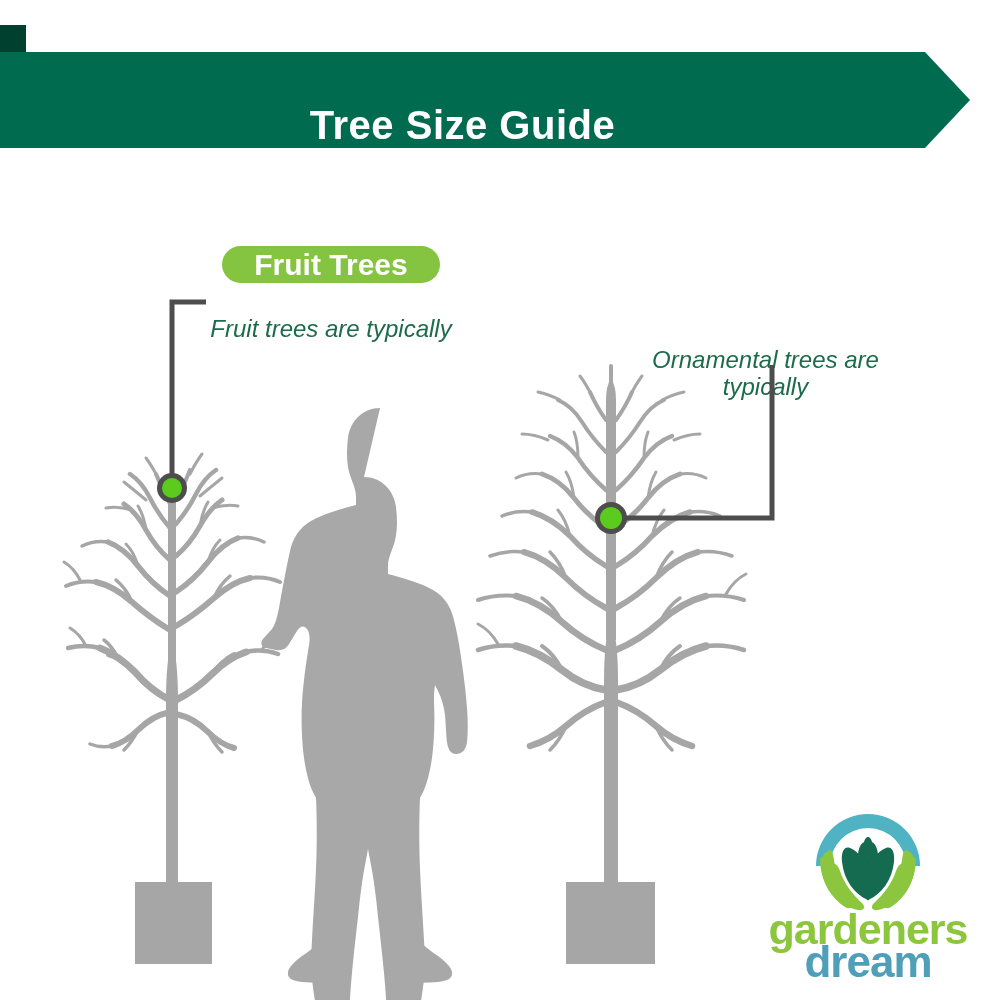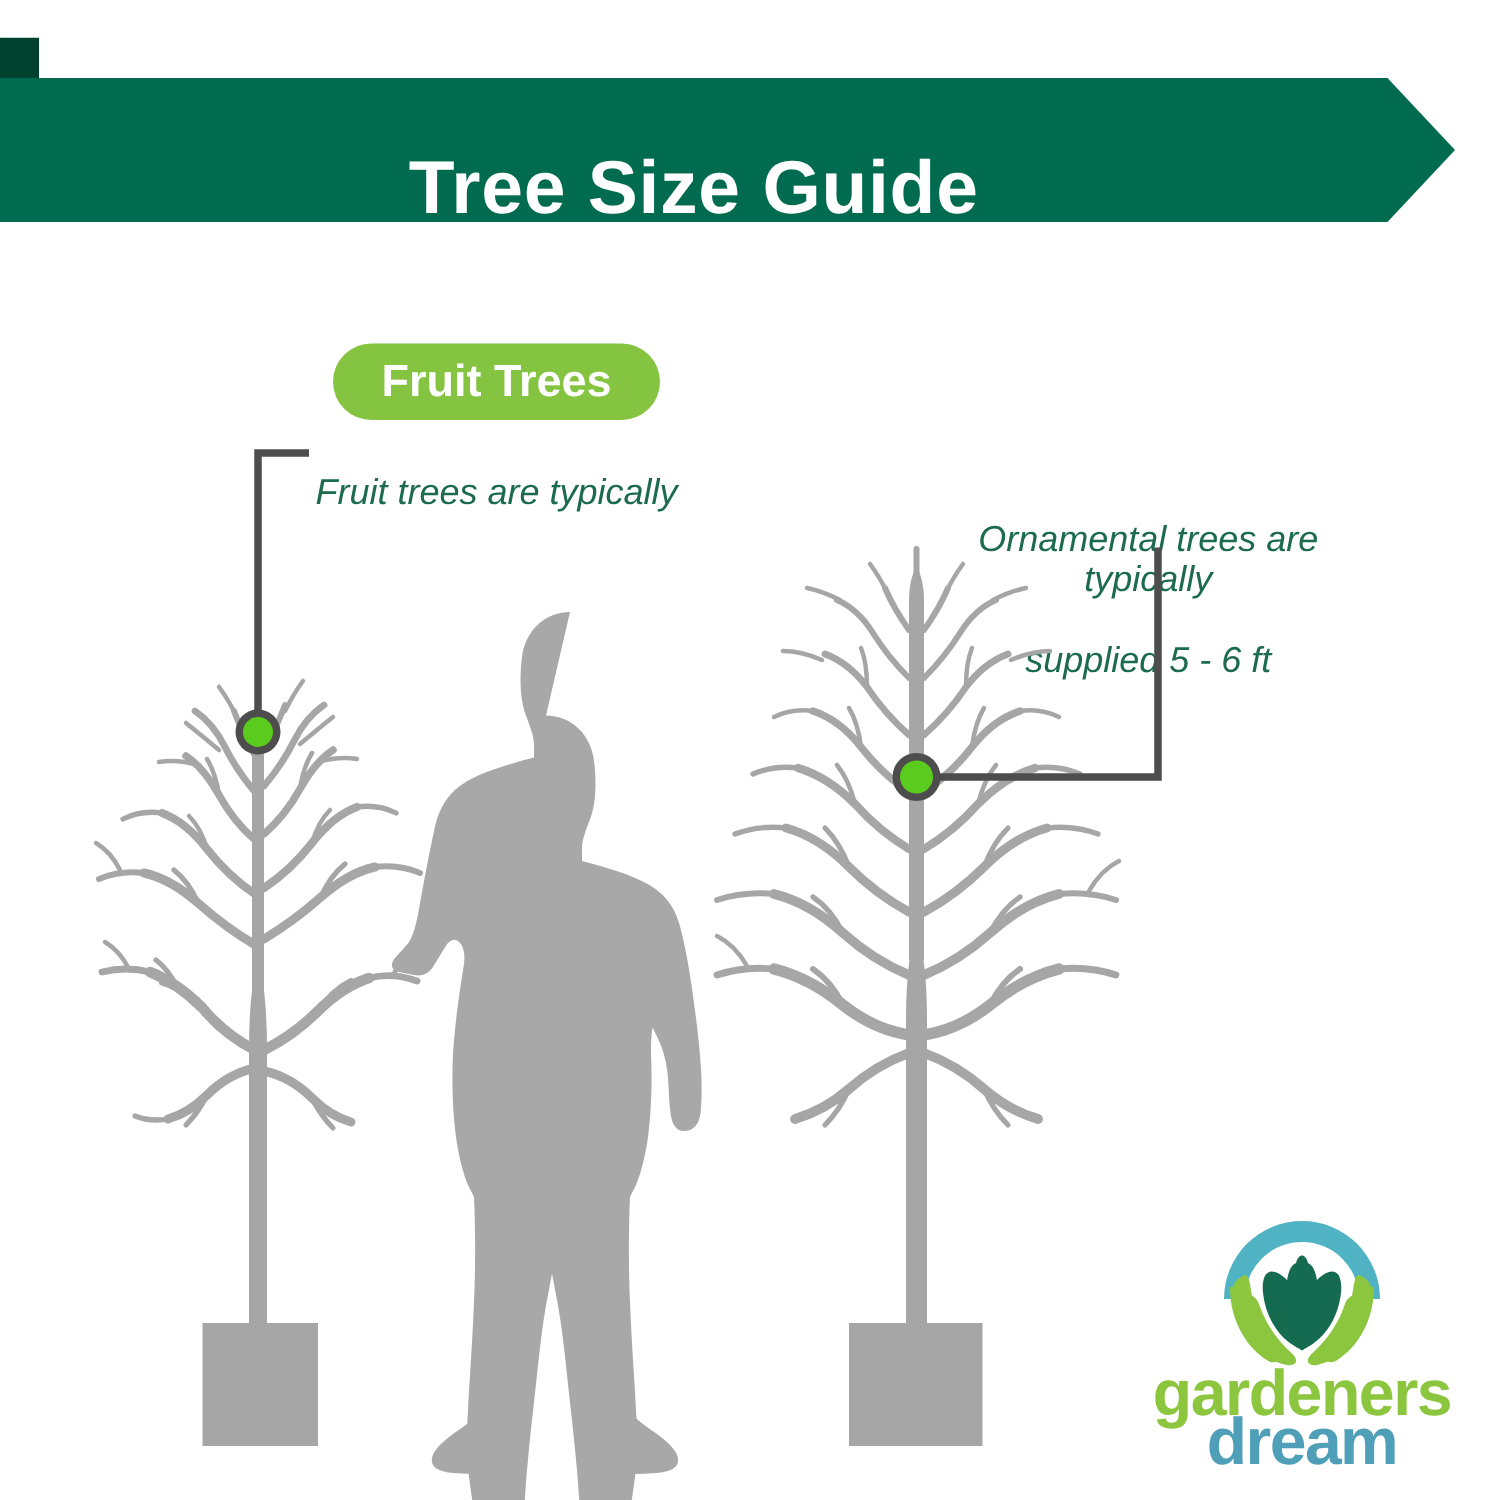--- a/index.html
+++ b/index.html
@@ -32,21 +32,21 @@
   .banner-title {
     position: absolute;
     left: 0;
     top: 52px;
     width: 925px;
     height: 96px;
     display: flex;
     align-items: center;
     justify-content: center;
     color: #ffffff;
-    font-size: 50px;
+    font-size: 40px;
     font-weight: bold;
     letter-spacing: 0.5px;
     line-height: 1;
     white-space: nowrap;
   }
 
   
   .pill {
     position: absolute;
     background: #85c441;
@@ -56,23 +56,23 @@
     border-radius: 26px;
     display: flex;
     align-items: center;
     justify-content: center;
     white-space: nowrap;
     box-sizing: border-box;
     line-height: 1;
   }
   #pill-fruit {
     left: 222px;
-    top: 229px;
+    top: 246px;
     width: 218px;
-    height: 51px;
+    height: 37px;
   }
   #pill-ornamental {
     left: 596px;
     top: 259px;
     width: 338px;
     height: 51px;
   }
 
   
   .caption {
@@ -156,21 +156,20 @@
 
   <div class="pill" id="pill-fruit">Fruit Trees</div>
 
 
   <div class="caption" id="caption-fruit">
     <div>Fruit trees are typically</div>
   </div>
 
   <div class="caption" id="caption-ornamental">
     <div>Ornamental trees are typically</div>
-    <div>supplied 5 - 6 ft</div>
   </div>
 
   <svg class="art" width="1000" height="1000" viewBox="0 0 1000 1000">
 
     <g fill="#a6a6a6">
 
       <rect x="135" y="882" width="77" height="82"></rect>
 
       <path d="M166,882 L166,700 Q166,660 172,640 Q178,660 178,700 L178,882 Z"></path>
 

